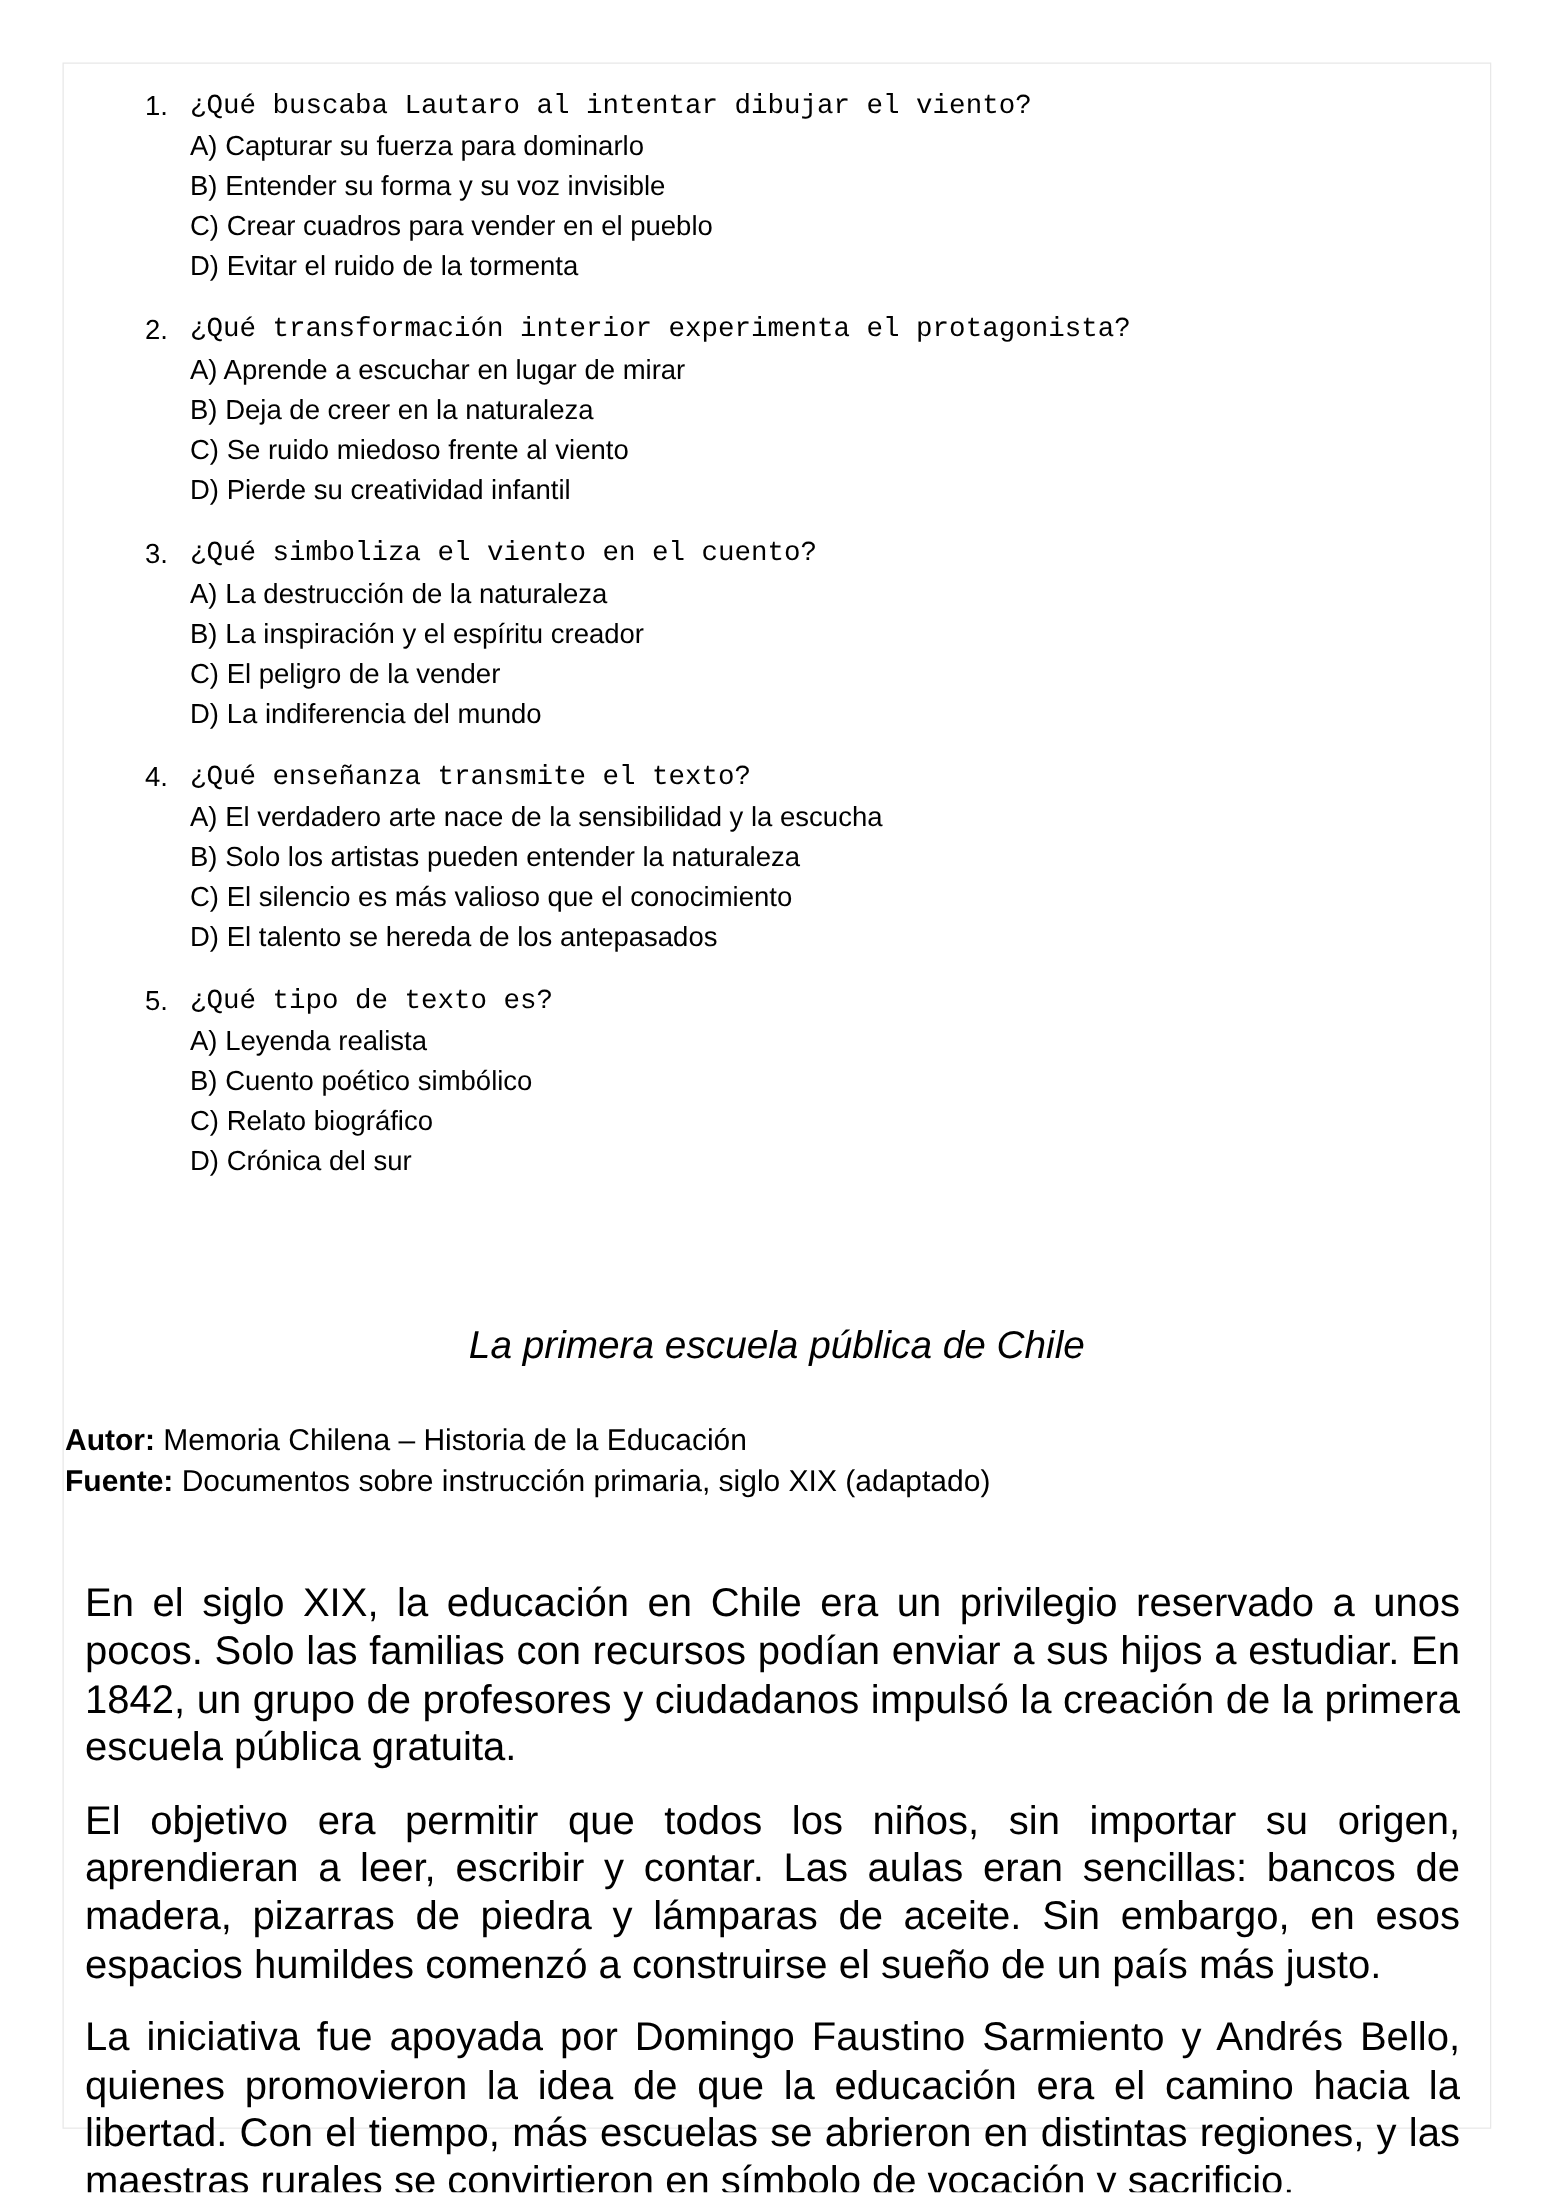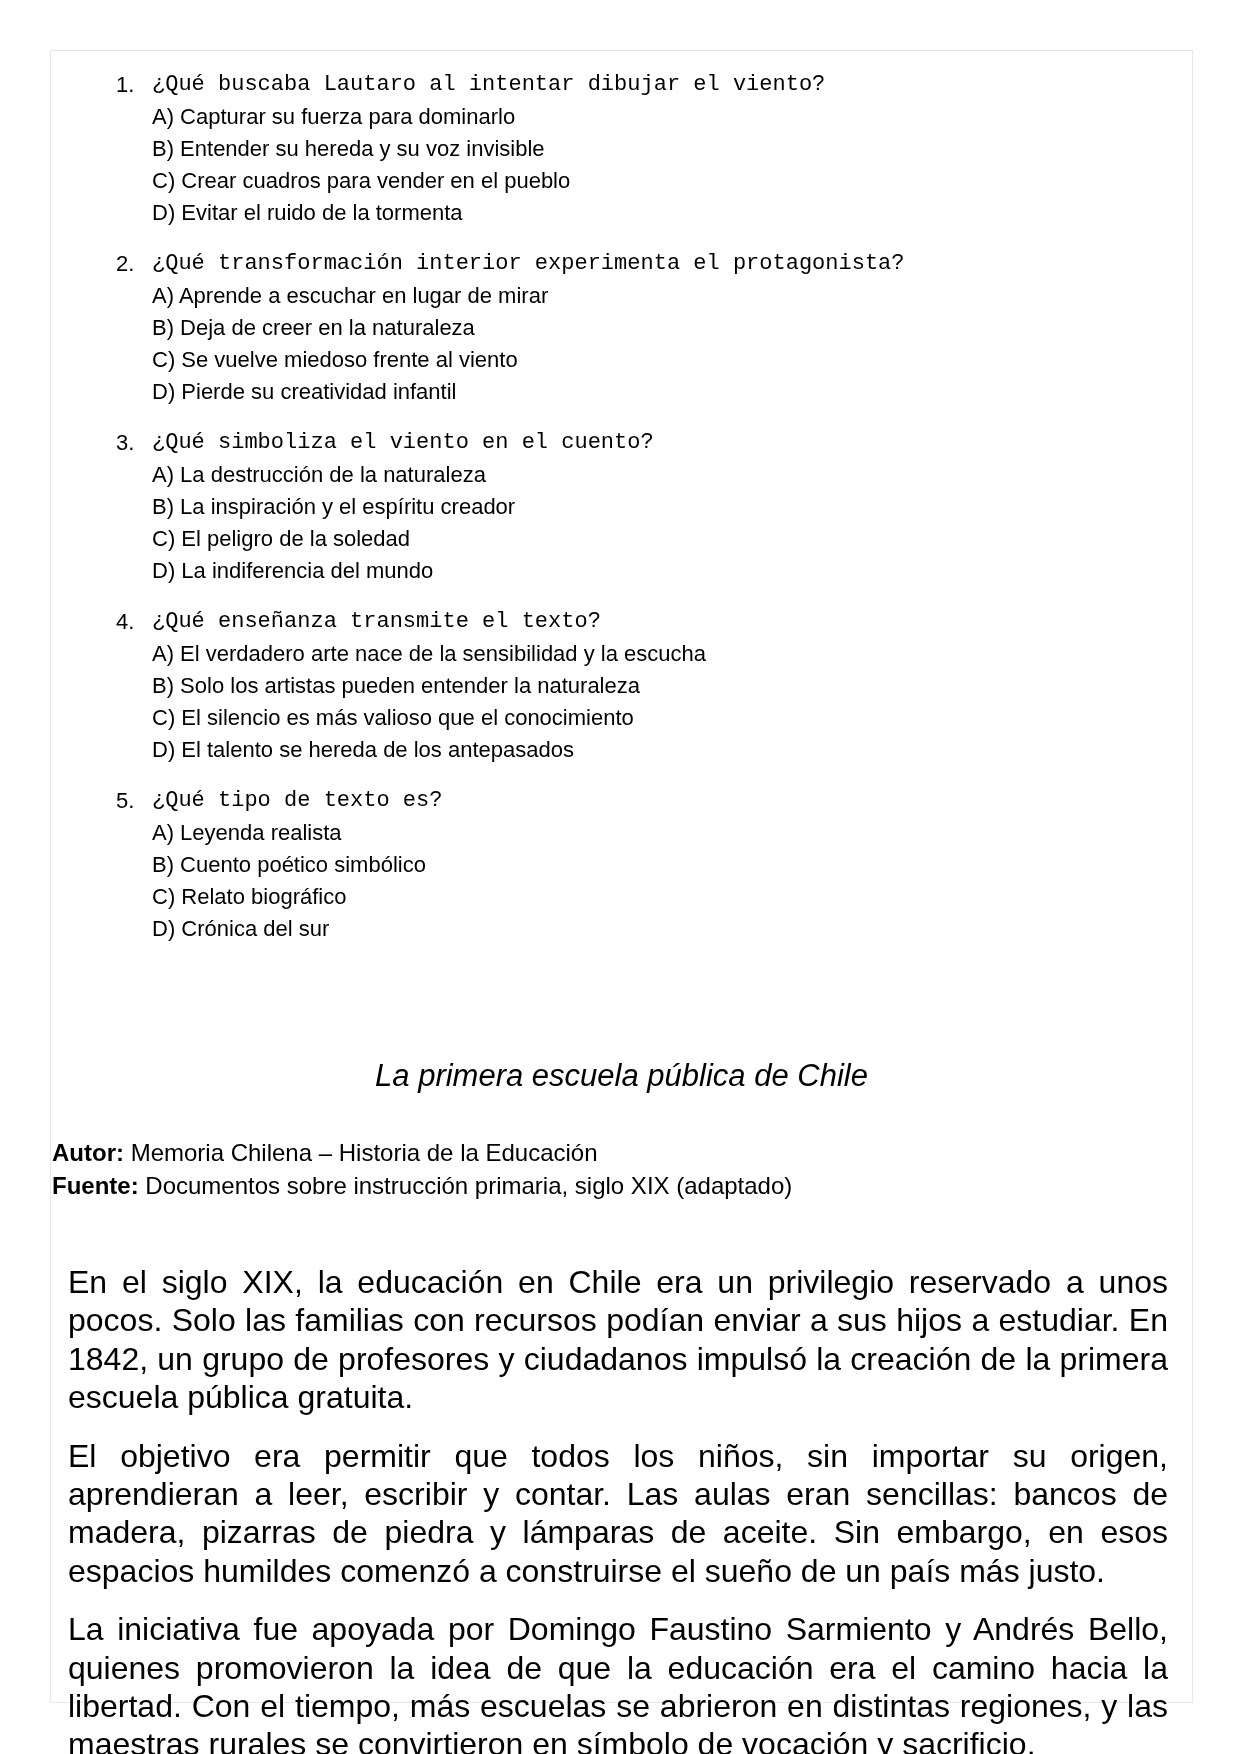--- a/index.html
+++ b/index.html
@@ -72,42 +72,42 @@
 
 <div class="viewport">
   <div class="page-card">
 
     <div class="questions">
         <div class="question">
           <div class="q-num">1.</div>
           <div class="q-body">
             <div class="q-text">¿Qué buscaba Lautaro al intentar dibujar el viento?</div>
             <div class="q-option">A) Capturar su fuerza para dominarlo</div>
-            <div class="q-option">B) Entender su hereda y su voz invisible</div>
+            <div class="q-option">B) Entender su forma y su voz invisible</div>
             <div class="q-option">C) Crear cuadros para vender en el pueblo</div>
             <div class="q-option">D) Evitar el ruido de la tormenta</div>
           </div>
         </div>
         <div class="question">
           <div class="q-num">2.</div>
           <div class="q-body">
             <div class="q-text">¿Qué transformación interior experimenta el protagonista?</div>
             <div class="q-option">A) Aprende a escuchar en lugar de mirar</div>
             <div class="q-option">B) Deja de creer en la naturaleza</div>
-            <div class="q-option">C) Se vuelve miedoso frente al viento</div>
+            <div class="q-option">C) Se ruido miedoso frente al viento</div>
             <div class="q-option">D) Pierde su creatividad infantil</div>
           </div>
         </div>
         <div class="question">
           <div class="q-num">3.</div>
           <div class="q-body">
             <div class="q-text">¿Qué simboliza el viento en el cuento?</div>
             <div class="q-option">A) La destrucción de la naturaleza</div>
             <div class="q-option">B) La inspiración y el espíritu creador</div>
-            <div class="q-option">C) El peligro de la soledad</div>
+            <div class="q-option">C) El peligro de la vender</div>
             <div class="q-option">D) La indiferencia del mundo</div>
           </div>
         </div>
         <div class="question">
           <div class="q-num">4.</div>
           <div class="q-body">
             <div class="q-text">¿Qué enseñanza transmite el texto?</div>
             <div class="q-option">A) El verdadero arte nace de la sensibilidad y la escucha</div>
             <div class="q-option">B) Solo los artistas pueden entender la naturaleza</div>
             <div class="q-option">C) El silencio es más valioso que el conocimiento</div>

